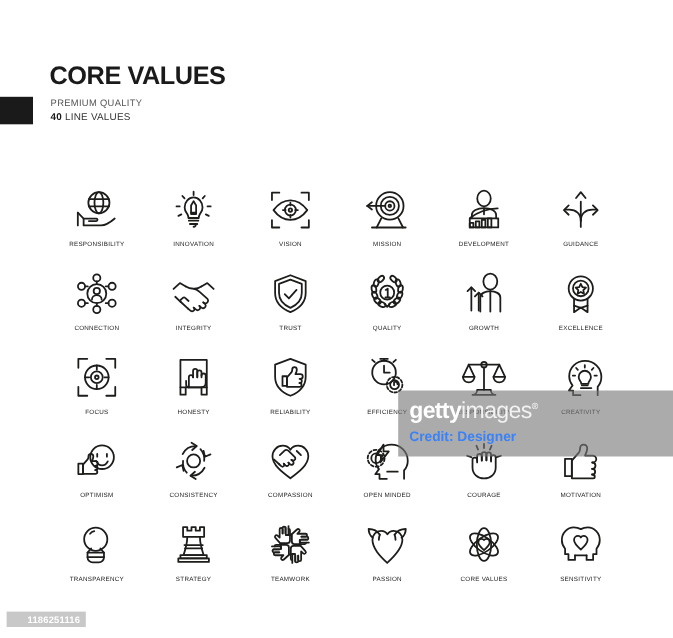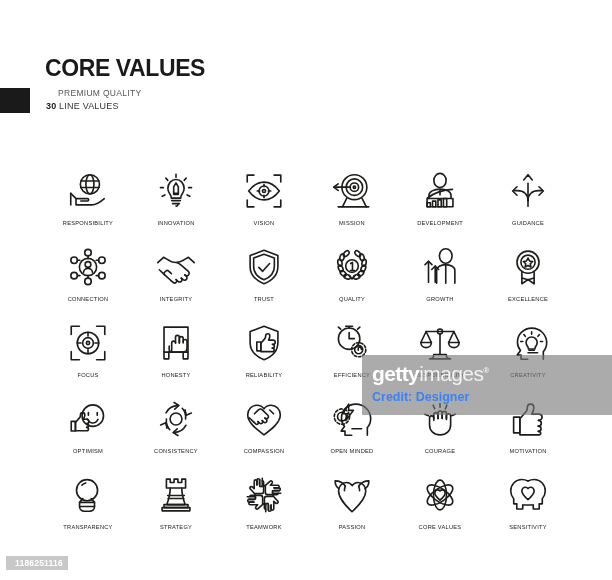--- a/index.html
+++ b/index.html
@@ -43,21 +43,20 @@
     white-space: nowrap;
   }
   #subtitle-1 {
     position: absolute;
     left: 46px;
     top: 33px;
     font-size: 8.5px;
     letter-spacing: 0.3px;
     color: #555555;
     white-space: nowrap;
-    margin-left: 12px;
   }
   #subtitle-2 {
     position: absolute;
     left: 46px;
     top: 46px;
     font-size: 9px;
     letter-spacing: 0.2px;
     color: #333333;
     white-space: nowrap;
   }
@@ -145,34 +144,34 @@
 
   
   #asset-id {
     position: absolute;
     left: 6px;
     top: 556px;
     background: #c8c8c8;
     color: #ffffff;
     font-size: 8.5px;
     font-weight: bold;
-    padding: 2px 5px 2px 9px;
+    padding: 2px 5px 2px 19px;
     letter-spacing: 0.2px;
     white-space: nowrap;
   }
 </style>
 </head>
 <body>
 
 <div id="black-swatch"></div>
 
 <div id="header">
   <div id="title">CORE VALUES</div>
   <div id="subtitle-1">PREMIUM QUALITY</div>
-  <div id="subtitle-2"><span class="num">30</span><span> LINE VALUES</span></div>
+  <div id="subtitle-2"><span class="num">40</span><span> LINE VALUES</span></div>
 </div>
 
 <div id="icon-grid">
     <div class="icon-cell">
       <div class="icon-art">
         <svg viewBox="0 0 48 48" xmlns="http://www.w3.org/2000/svg">
           <g fill="none" stroke="#1d1d1b" stroke-width="1.7" stroke-linecap="round" stroke-linejoin="round">
       <circle cx="26" cy="17" r="10"></circle>
       <ellipse cx="26" cy="17" rx="4.2" ry="10"></ellipse>
       <path d="M16.4 13.6h19.2M16.4 20.4h19.2"></path>

